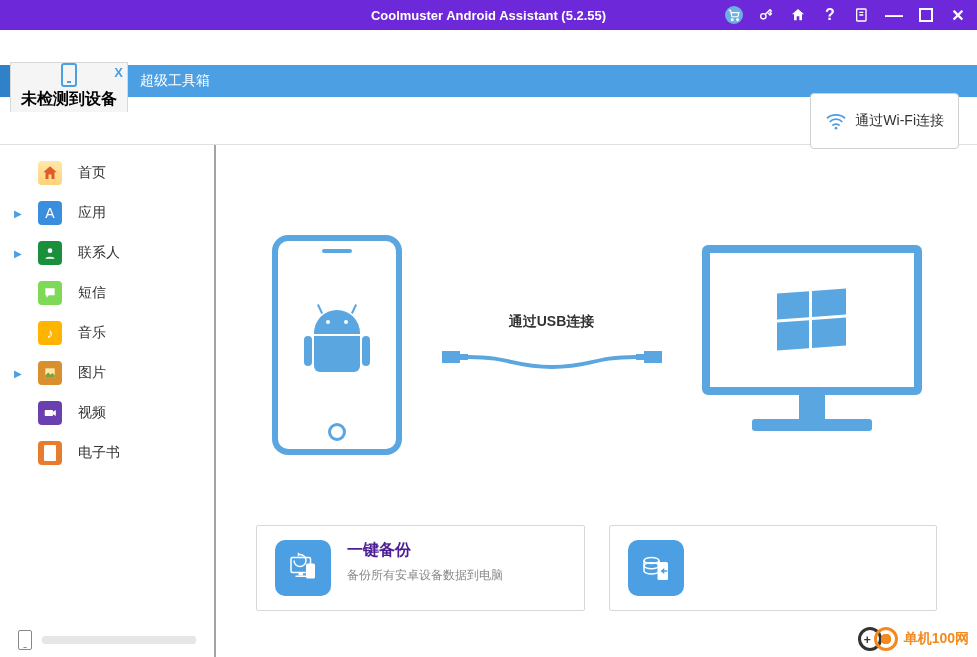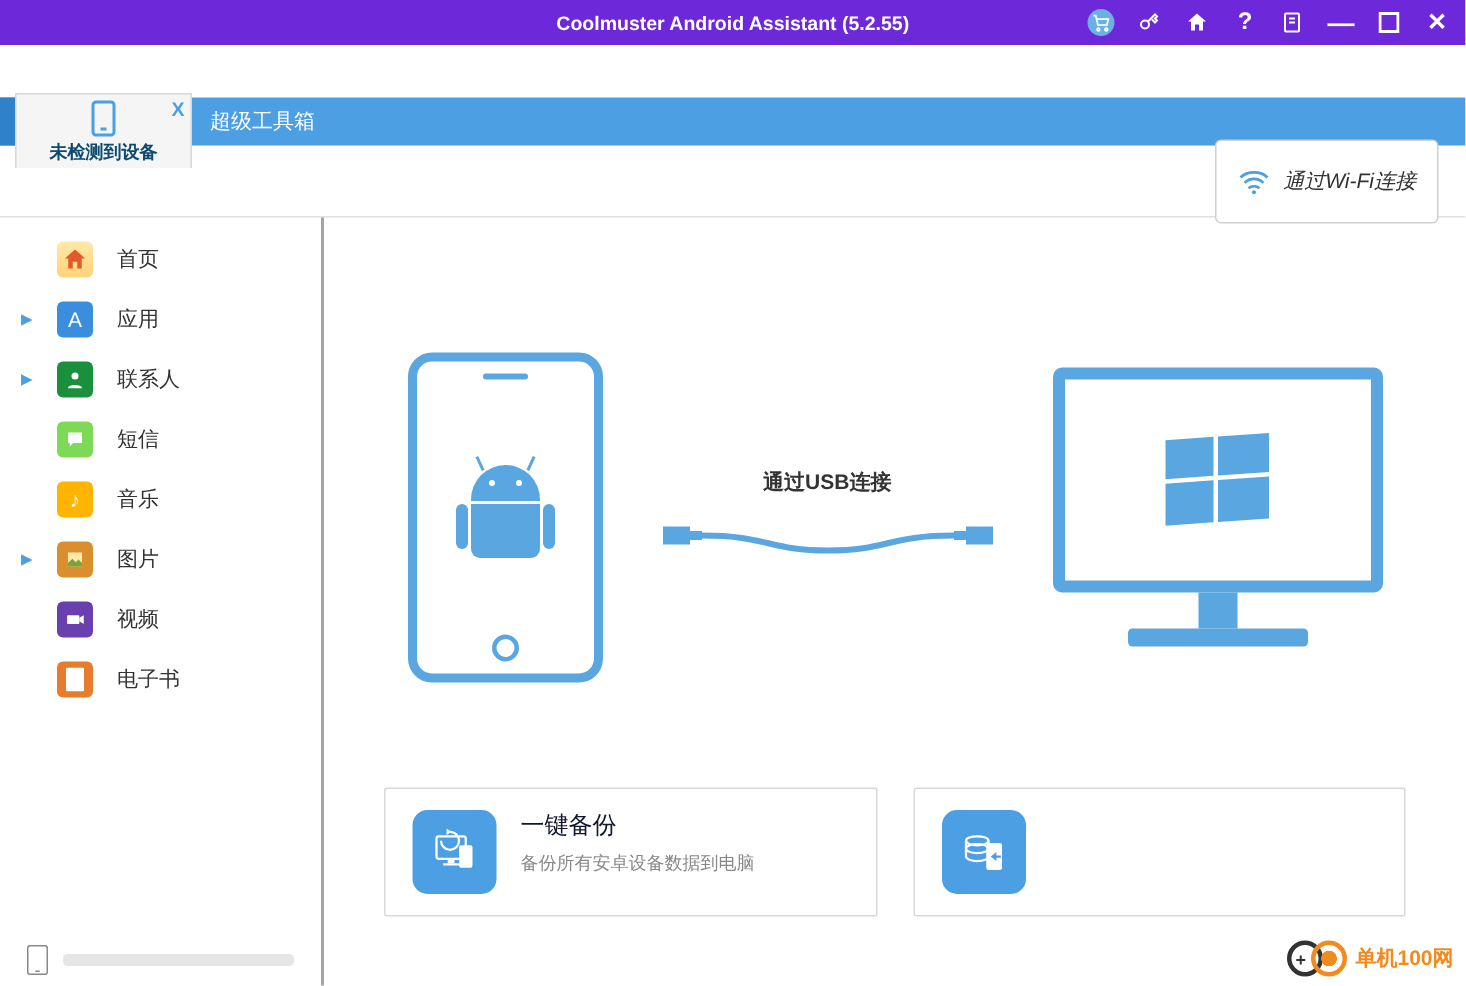--- a/index.html
+++ b/index.html
@@ -12,28 +12,28 @@
   .tb-icons span, .tb-icons .ic { color:#fff; font-size:14px; font-weight:bold; cursor:pointer; display:inline-flex; align-items:center; justify-content:center; width:18px; height:18px; }
   .cart-ic { width:22px; height:22px; border-radius:50%; background:#6bb0e4; display:flex; align-items:center; justify-content:center; }
 
   
   .tabbar { height:32px; background:#4b9fe2; display:flex;margin-top:35px; }
   .tab { padding:0 28px; height:32px; display:flex; align-items:center; color:#fff; font-size:14px; cursor:pointer; }
   .tab.active { background:#2f82c8; }
 
   
   .subhead { height:48px; border-bottom:1px solid #e0e0e0; display:flex; align-items:center; justify-content:flex-end; padding-right:18px; position:relative; }
-  .wifi-btn { border:1px solid #d0d0d0; border-radius:4px; padding:18px 14px; display:flex; align-items:center; gap:8px; font-size:14px; color:#333; cursor:pointer; background:#fff;font-style:italic; }
+  .wifi-btn { border:1px solid #d0d0d0; border-radius:4px; padding:18px 14px; display:flex; align-items:center; gap:8px; font-size:14px; color:#333; cursor:pointer; background:#fff; }
 
   
   .devtab { position:absolute; left:10px; top:62px; width:118px; height:50px; background:#f5f5f5; border:1px solid #d8d8d8; border-bottom:none; display:flex; flex-direction:column; align-items:center; justify-content:flex-end; z-index:5; }
   .devtab .close { position:absolute; right:4px; top:2px; color:#4b9fe2; font-weight:bold; font-size:13px; cursor:pointer; }
   .devtab .phone-mini { width:16px; height:24px; border:2px solid #4b9fe2; border-radius:3px; margin-bottom:2px; position:relative; }
   .devtab .phone-mini::after { content:""; position:absolute; bottom:2px; left:50%; transform:translateX(-50%); width:4px; height:2px; background:#4b9fe2; }
-  .devtab .lbl { font-size:12px; font-weight:bold; color:#0c4a6e; padding-bottom:2px;text-align:center; }
+  .devtab .lbl { font-size:16px; font-weight:bold; color:#000000; padding-bottom:2px;text-align:center; }
 
   
   .main { display:flex; height:calc(657px - 30px - 32px - 48px); }
   .sidebar { width:216px; border-right:2px solid #a3a3a3; padding-top:8px; position:relative; }
   .nav { list-style:none; }
   .nav li { display:flex; align-items:center; height:40px; padding-left:38px; gap:16px; font-size:14px; color:#333; cursor:pointer; position:relative; }
   .nav li .exp { position:absolute; left:14px; color:#4b9fe2; font-size:10px; }
   .nav li .icon { width:24px; height:24px; border-radius:4px; display:flex; align-items:center; justify-content:center; font-size:14px; flex-shrink:0; }
   .ic-home   { background:linear-gradient(#ffe9a8,#ffd27a); }
   .ic-apps   { background:#3b8ede; color:#fff; }
@@ -79,21 +79,21 @@
   .monitor .screen { width:220px; height:150px; border:8px solid #5aa6e0; border-radius:6px; background:#fff; display:flex; align-items:center; justify-content:center; }
   .monitor .stand { width:26px; height:24px; background:#5aa6e0; margin:0 auto; }
   .monitor .base { width:120px; height:12px; background:#5aa6e0; margin:0 auto; border-radius:3px; }
   .winlogo { width:70px; height:58px; display:grid; grid-template-columns:32px 34px; grid-template-rows:26px 28px; gap:3px; transform:skewY(-4deg); }
   .winlogo div { background:#5aa6e0; }
 
   
   .cards { display:flex; gap:24px; margin-top:30px; padding:0 20px; }
   .card { flex:1; border:1px solid #d8d8d8; border-radius:2px; padding:14px 18px; display:flex; gap:16px; cursor:pointer; background:#fff; }
   .card .cicon { width:56px; height:56px; background:#4b9fe2; border-radius:10px; flex-shrink:0; display:flex; align-items:center; justify-content:center; }
-  .card .ct   { font-size:16px; font-weight:normal; color:#0f172a; margin-bottom:6px; }
+  .card .ct   { font-size:16px; font-weight:bold; color:#4c1d95; margin-bottom:6px; }
   .card .cd   { font-size:12px; color:#888; }
 
   
   .watermark { position:absolute; right:8px; bottom:6px; display:flex; align-items:center; gap:6px; font-size:14px; color:#f28a1e; font-weight:bold; z-index:20; }
   .wm-logo { width:40px; height:24px; position:relative; }
   .wm-logo .c1 { position:absolute; left:0; top:0; width:24px; height:24px; border:3px solid #333; border-radius:50%; }
   .wm-logo .plus { position:absolute; left:6px; top:6px; font-size:12px; color:#333; font-weight:bold; }
   .wm-logo .c2 { position:absolute; left:16px; top:0; width:24px; height:24px; border:3px solid #f28a1e; border-radius:50%; background:radial-gradient(circle at center,#f28a1e 40%,transparent 42%); }
 </style>
 </head>

